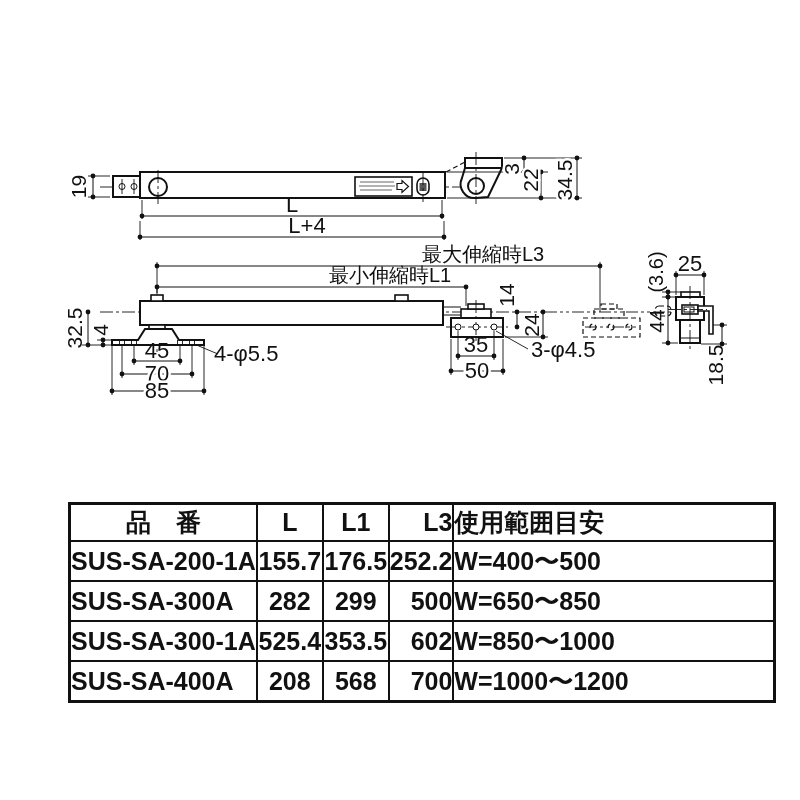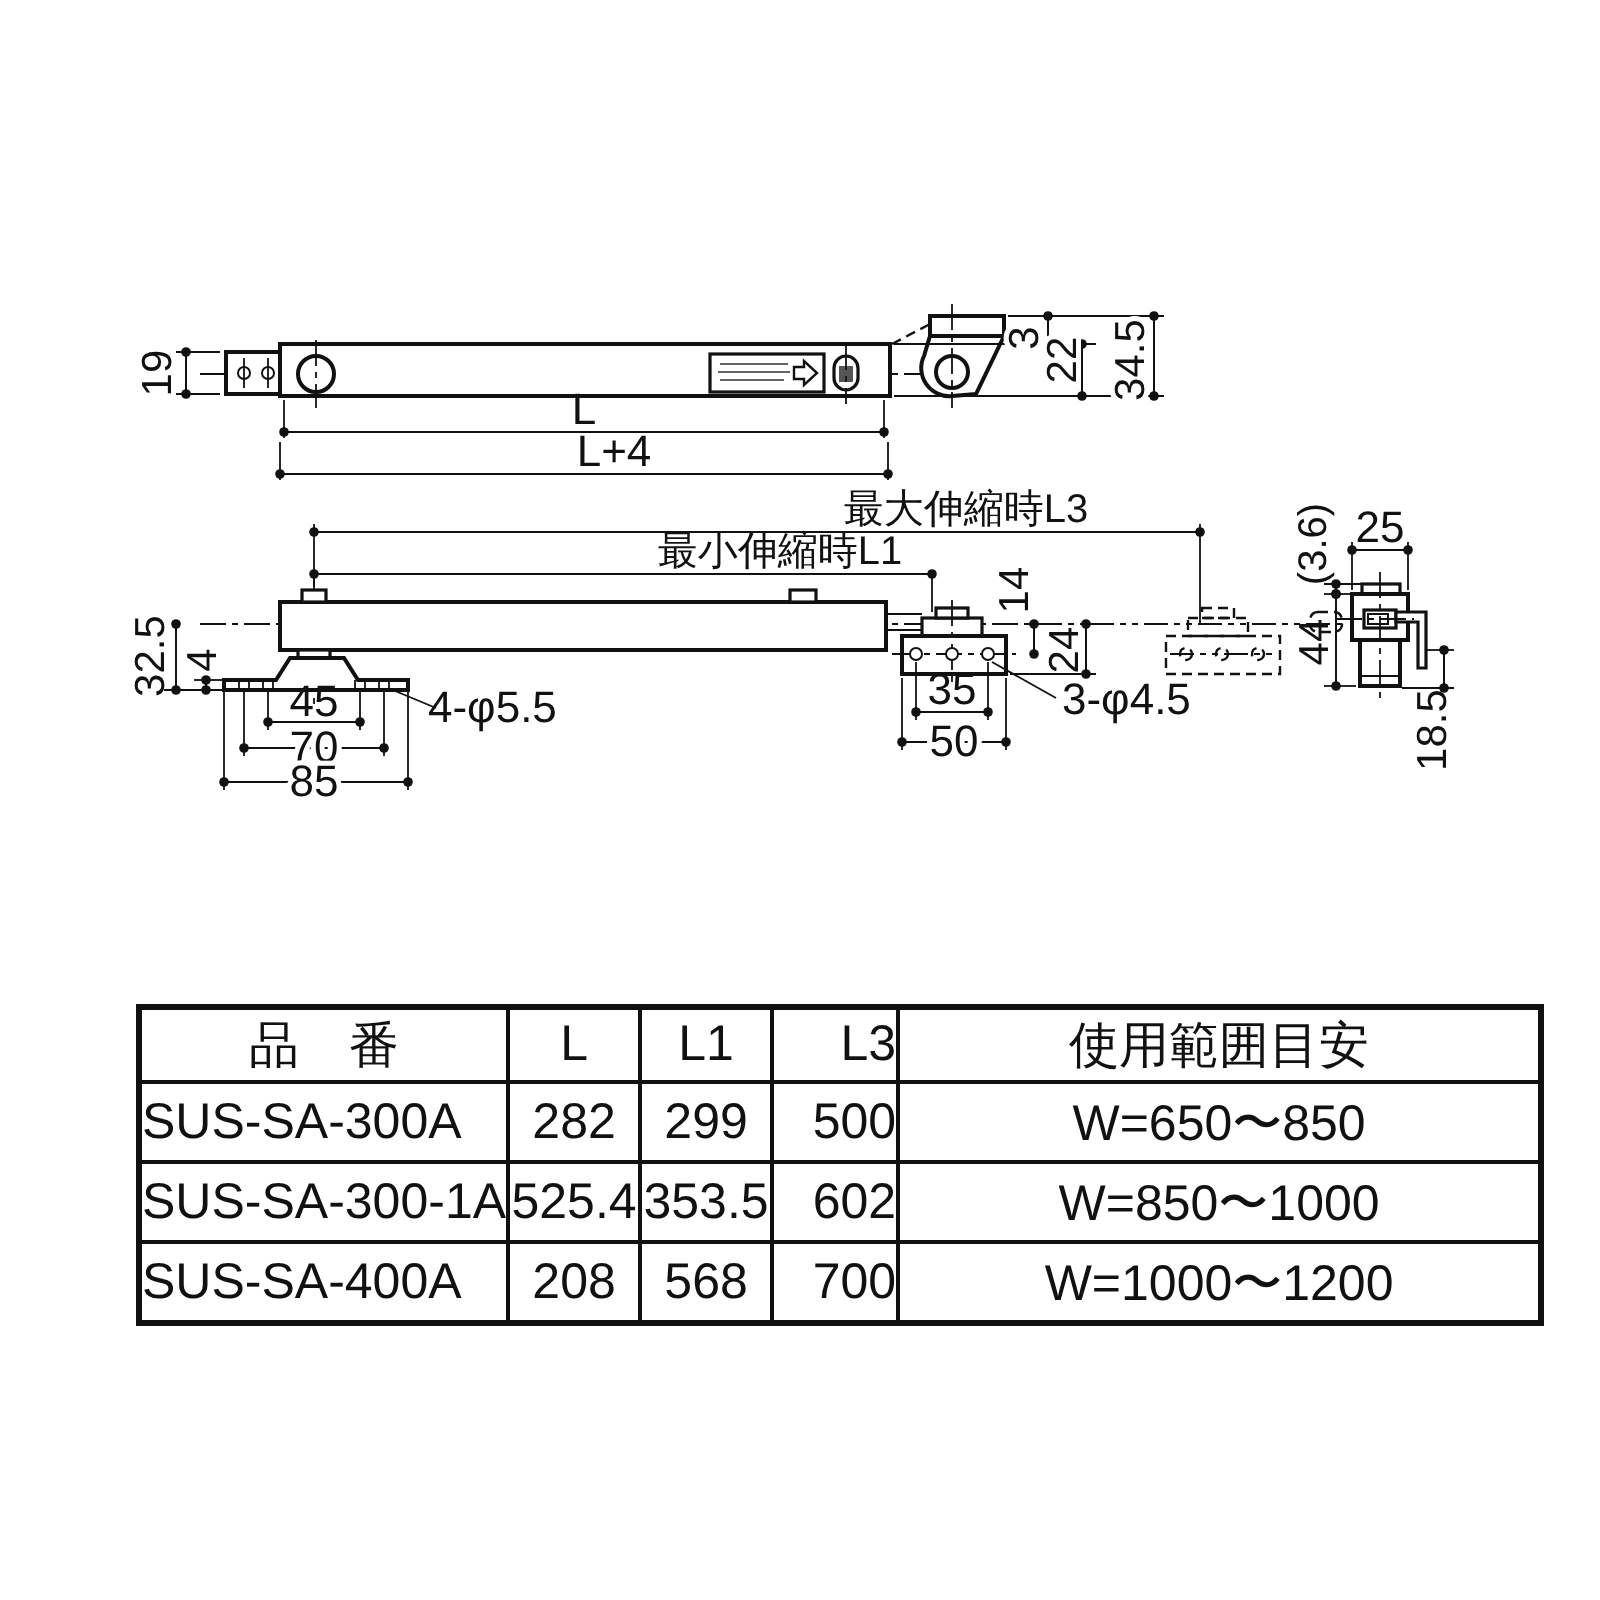--- a/index.html
+++ b/index.html
@@ -17,29 +17,29 @@
   .dim{stroke:#111;stroke-width:1px;fill:none;marker-start:url(#dot);marker-end:url(#dot);}
   .ext{stroke:#111;stroke-width:0.9px;fill:none;}
   .cl{stroke:#111;stroke-width:0.9px;fill:none;stroke-dasharray:13 3 3 3;}
   .chain2{stroke:#111;stroke-width:0.9px;fill:none;stroke-dasharray:12 3 3 3 3 3;}
   .ph{stroke:#111;stroke-width:1.2px;fill:none;stroke-dasharray:5 3;}
   .wfill{fill:#fff;}
   .microline{stroke:#666;stroke-width:1px;}
 
   
   .spec{position:absolute;left:68px;top:502px;border-collapse:collapse;table-layout:fixed;}
-  .spec th,.spec td{border:2px solid #111;font-size:25px;font-weight:normal;
+  .spec th,.spec td{border:2px solid #111;font-size:25px;font-weight:bold;
         height:38px;padding:0 0 0 0;white-space:nowrap;overflow:hidden;}
   .spec{border:3px solid #111;}
   .spec th{height:35px;}
   .c-part{width:157px;text-align:left;padding-left:14px;}
   th.c-part{text-align:center;padding-left:0;}
   .c-num{width:64px;text-align:center;}
   .c-num3{width:61px;text-align:right;}
-  .c-range{width:319px;text-align:center;padding-left:10px;}
+  .c-range{width:319px;text-align:left;padding-left:10px;}
 </style>
 </head>
 <body>
 
 <div class="canvas">
 
   <svg width="800" height="470" viewBox="0 0 800 470">
     <defs>
       <marker id="dot" markerWidth="7" markerHeight="7" refX="3.5" refY="3.5">
         <circle cx="3.5" cy="3.5" r="2.4" fill="#111"></circle>
@@ -238,20 +238,27 @@
       <tr>
         <th class="c-part">品　番</th>
         <th class="c-num">L</th>
         <th class="c-num">L1</th>
         <th class="c-num3">L3</th>
         <th class="c-range">使用範囲目安</th>
       </tr>
     </thead>
     <tbody>
       <tr>
+        <td class="c-part">SUS-SA-200-1A</td>
+        <td class="c-num">155.7</td>
+        <td class="c-num">176.5</td>
+        <td class="c-num3">252.2</td>
+        <td class="c-range">W=400〜500</td>
+      </tr>
+      <tr>
         <td class="c-part">SUS-SA-300A</td>
         <td class="c-num">282</td>
         <td class="c-num">299</td>
         <td class="c-num3">500</td>
         <td class="c-range">W=650〜850</td>
       </tr>
       <tr>
         <td class="c-part">SUS-SA-300-1A</td>
         <td class="c-num">525.4</td>
         <td class="c-num">353.5</td>

